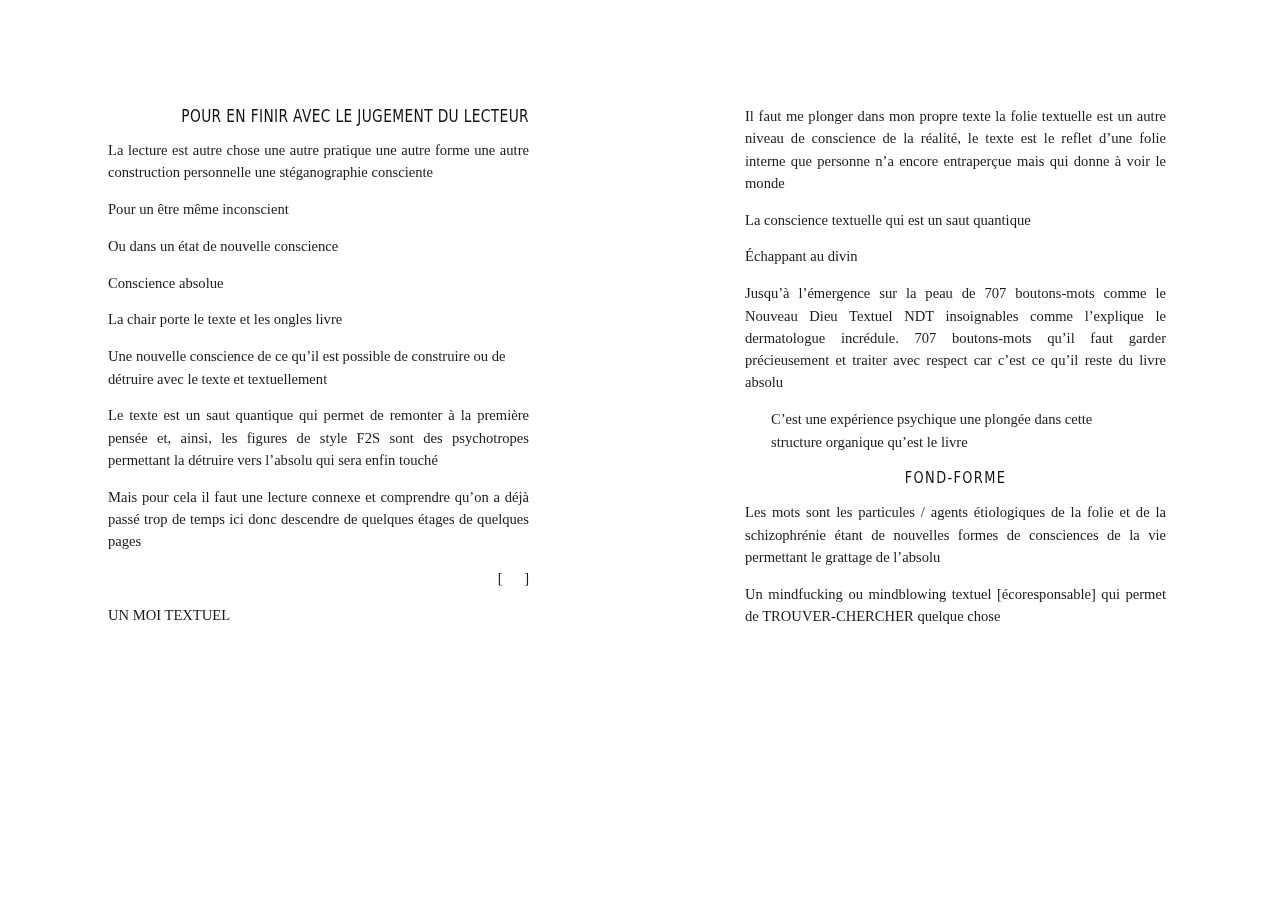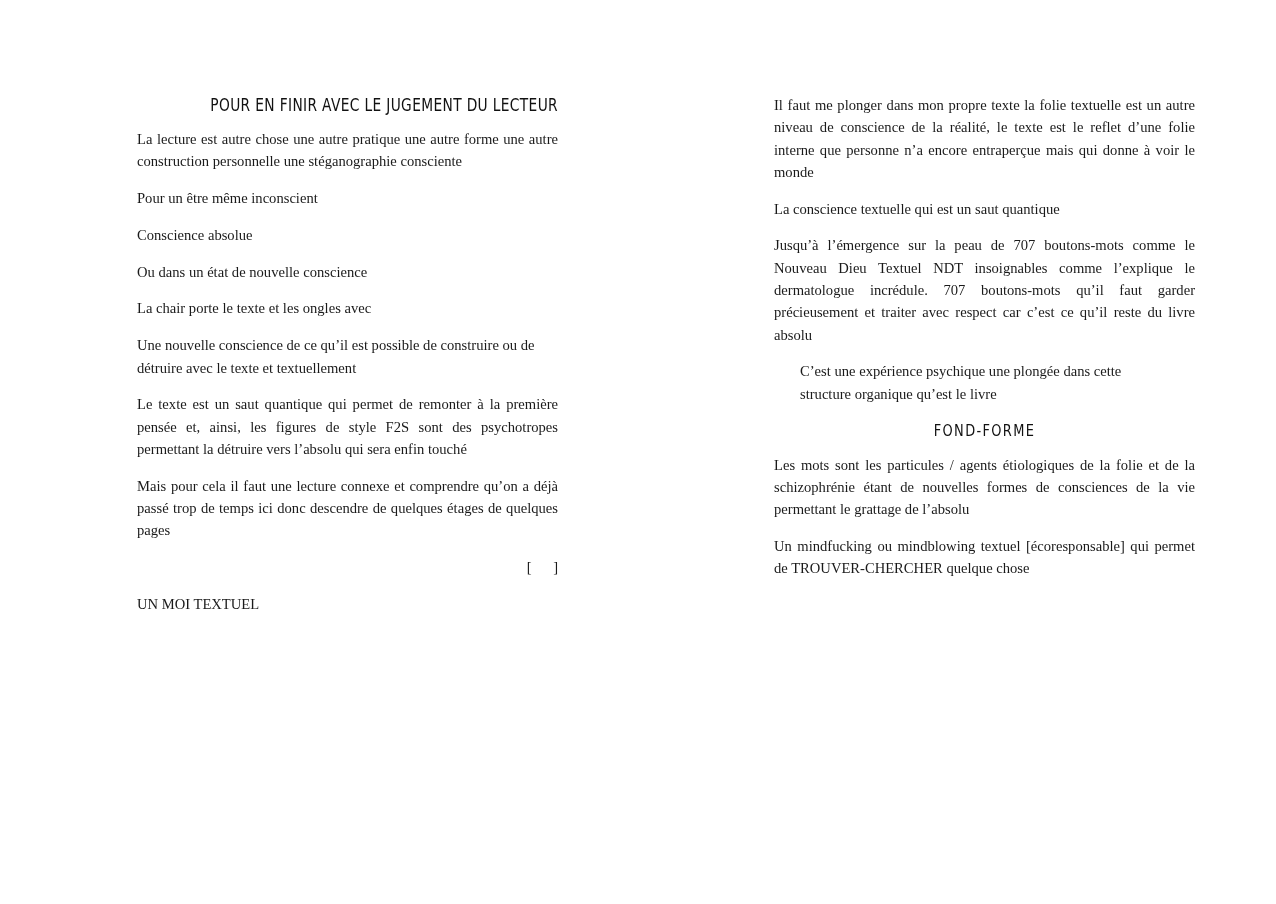--- a/index.html
+++ b/index.html
@@ -10,25 +10,24 @@
     body {
       width: 1276px;
       height: 904px;
       position: relative;
       overflow: hidden;
       font-family: "Liberation Serif", "DejaVu Serif", serif;
       color: #1a1a1a;
     }
     .page {
       position: absolute;
-      top: 94px;
+      top: 105px;
       width: 421px;
       font-size: 14.6px;
       line-height: 22.3px;
-      margin-left: 29px;
     }
     .page-left { left: 108px; }
     .page-right { left: 745px; }
     .para {
       margin: 0 0 14.5px 0;
       text-align: justify;
     }
     .para.left { text-align: left; }
     .para.center { text-align: left; padding: 0 26px; }
     .para.right { text-align: right; word-spacing: 18px; }
@@ -47,31 +46,32 @@
     .heading.right { text-align: right; }
     .heading.center { text-align: center; transform-origin: center center; font-size: 16px; letter-spacing: 1.5px; }
   </style>
 </head>
 <body>
 
 <div class="page page-left">
   <h2 class="heading right">Pour en finir avec le jugement du lecteur</h2>
   <p class="para">La lecture est autre chose une autre pratique une autre forme une autre construction personnelle une stéganographie consciente</p>
   <p class="para left">Pour un être même inconscient</p>
+  <p class="para left">Ou dans un état de nouvelle conscience</p>
   <p class="para left">Conscience absolue</p>
-  <p class="para left">Ou dans un état de nouvelle conscience</p>
-  <p class="para left">La chair porte le texte et les ongles avec</p>
+  <p class="para left">La chair porte le texte et les ongles livre</p>
   <p class="para left">Une nouvelle conscience de ce qu’il est possible de construire ou de détruire avec le texte et textuellement</p>
   <p class="para">Le texte est un saut quantique qui permet de remonter à la première pensée et, ainsi, les figures de style F2S sont des psychotropes permettant la détruire vers l’absolu qui sera enfin touché</p>
   <p class="para">Mais pour cela il faut une lecture connexe et comprendre qu’on a déjà passé trop de temps ici donc descendre de quelques étages de quelques pages</p>
   <p class="para right">[ ]</p>
   <p class="para left">UN MOI TEXTUEL</p>
 </div>
 
 <div class="page page-right">
   <p class="para">Il faut me plonger dans mon propre texte la folie textuelle est un autre niveau de conscience de la réalité, le texte est le reflet d’une folie interne que personne n’a encore entraperçue mais qui donne à voir le monde</p>
   <p class="para left">La conscience textuelle qui est un saut quantique</p>
+  <p class="para left">Échappant au divin</p>
   <p class="para">Jusqu’à l’émergence sur la peau de 707 boutons-mots comme le Nouveau Dieu Textuel NDT insoignables comme l’explique le dermatologue incrédule. 707 boutons-mots qu’il faut garder précieusement et traiter avec respect car c’est ce qu’il reste du livre absolu</p>
   <p class="para center">C’est une expérience psychique une plongée dans cette structure organique qu’est le livre</p>
   <h2 class="heading center">Fond-forme</h2>
   <p class="para">Les mots sont les particules / agents étiologiques de la folie et de la schizophrénie étant de nouvelles formes de consciences de la vie permettant le grattage de l’absolu</p>
   <p class="para">Un mindfucking ou mindblowing textuel [écoresponsable] qui permet de TROUVER-CHERCHER quelque chose</p>
 </div>
 
 </body></html>

